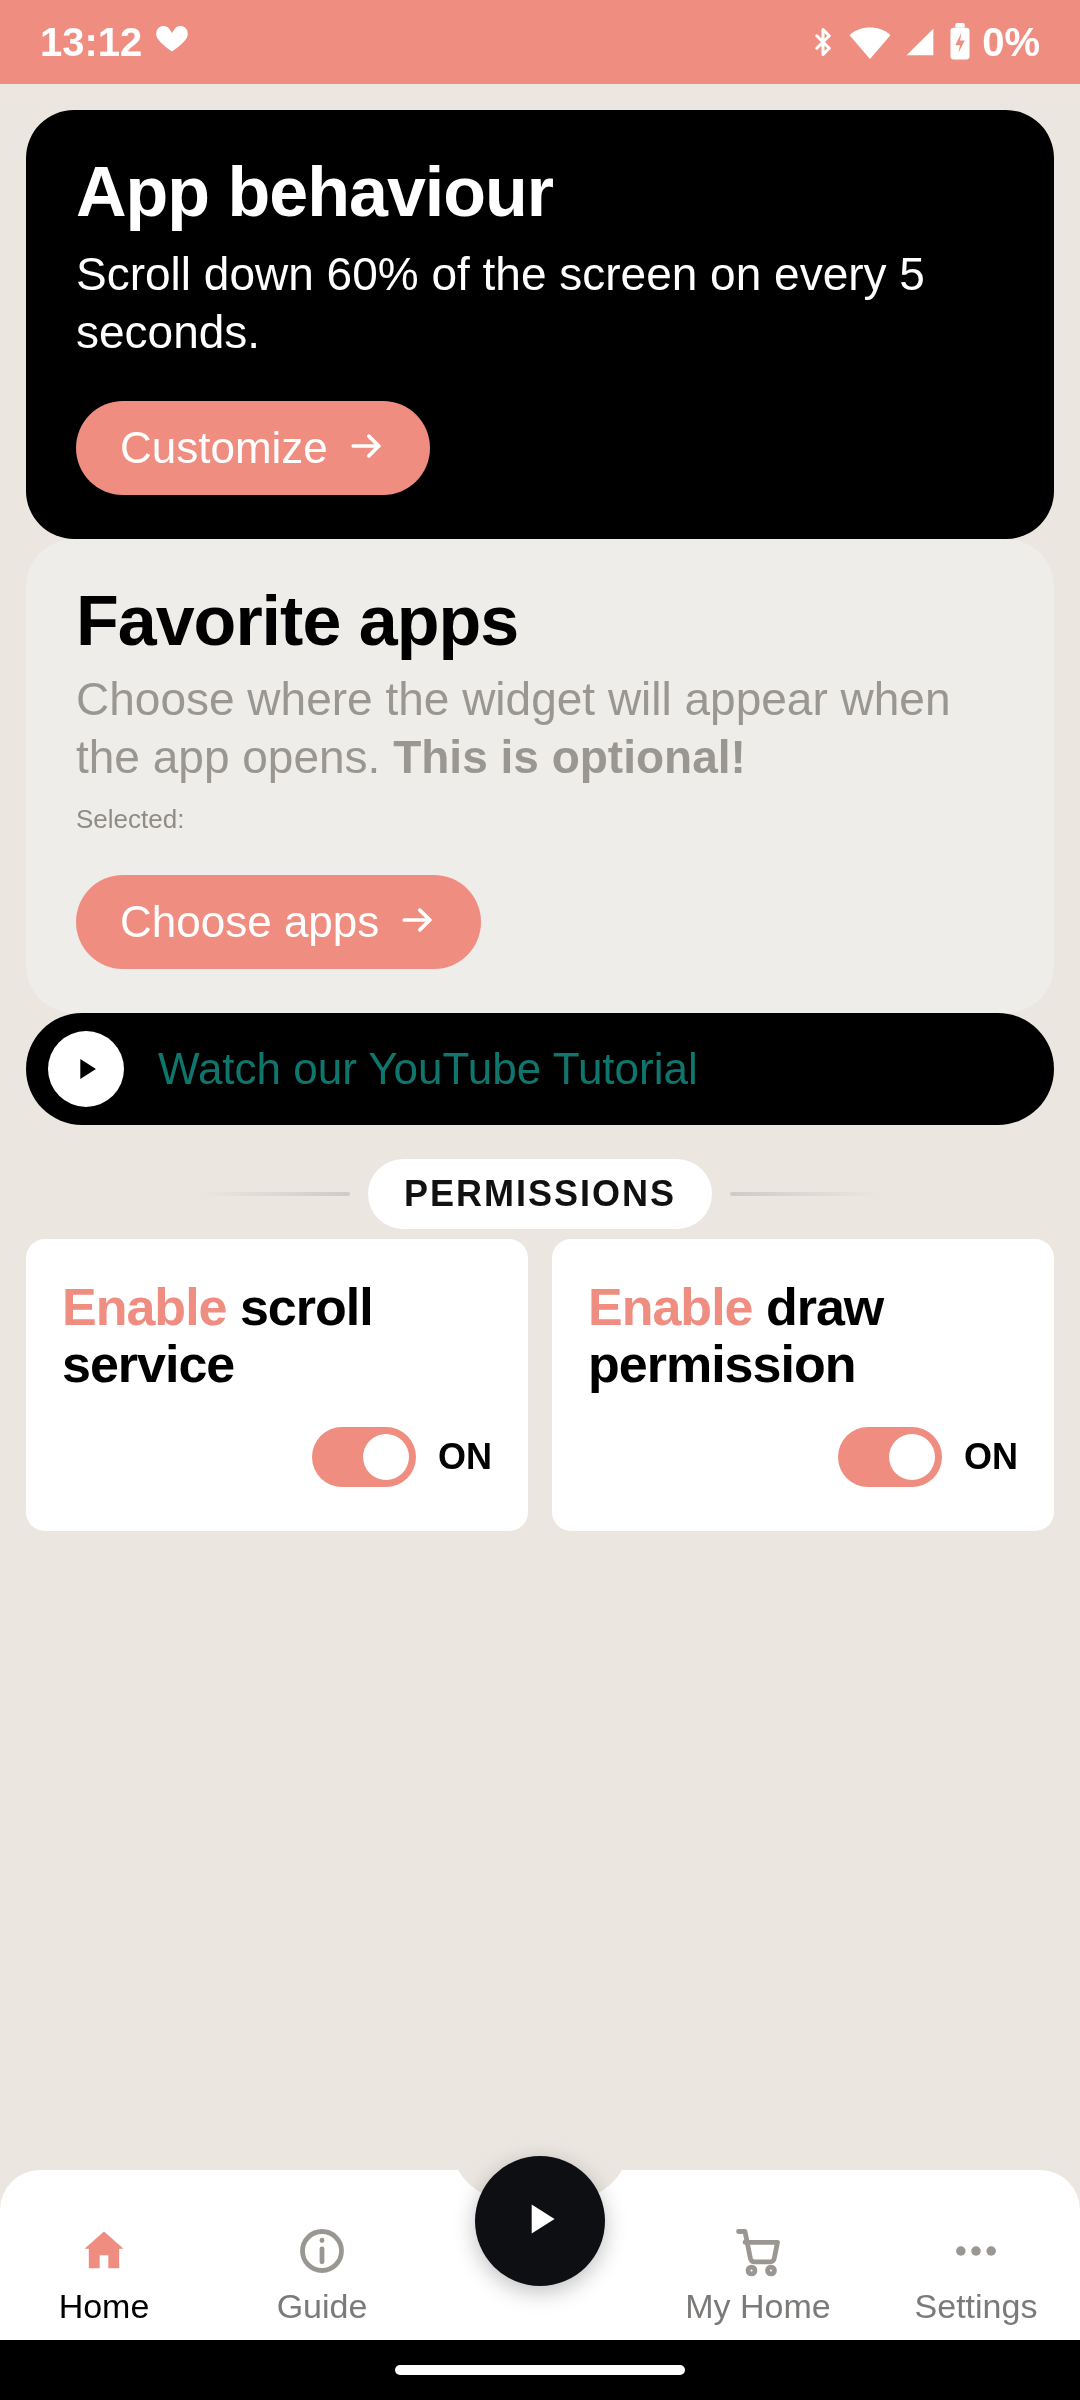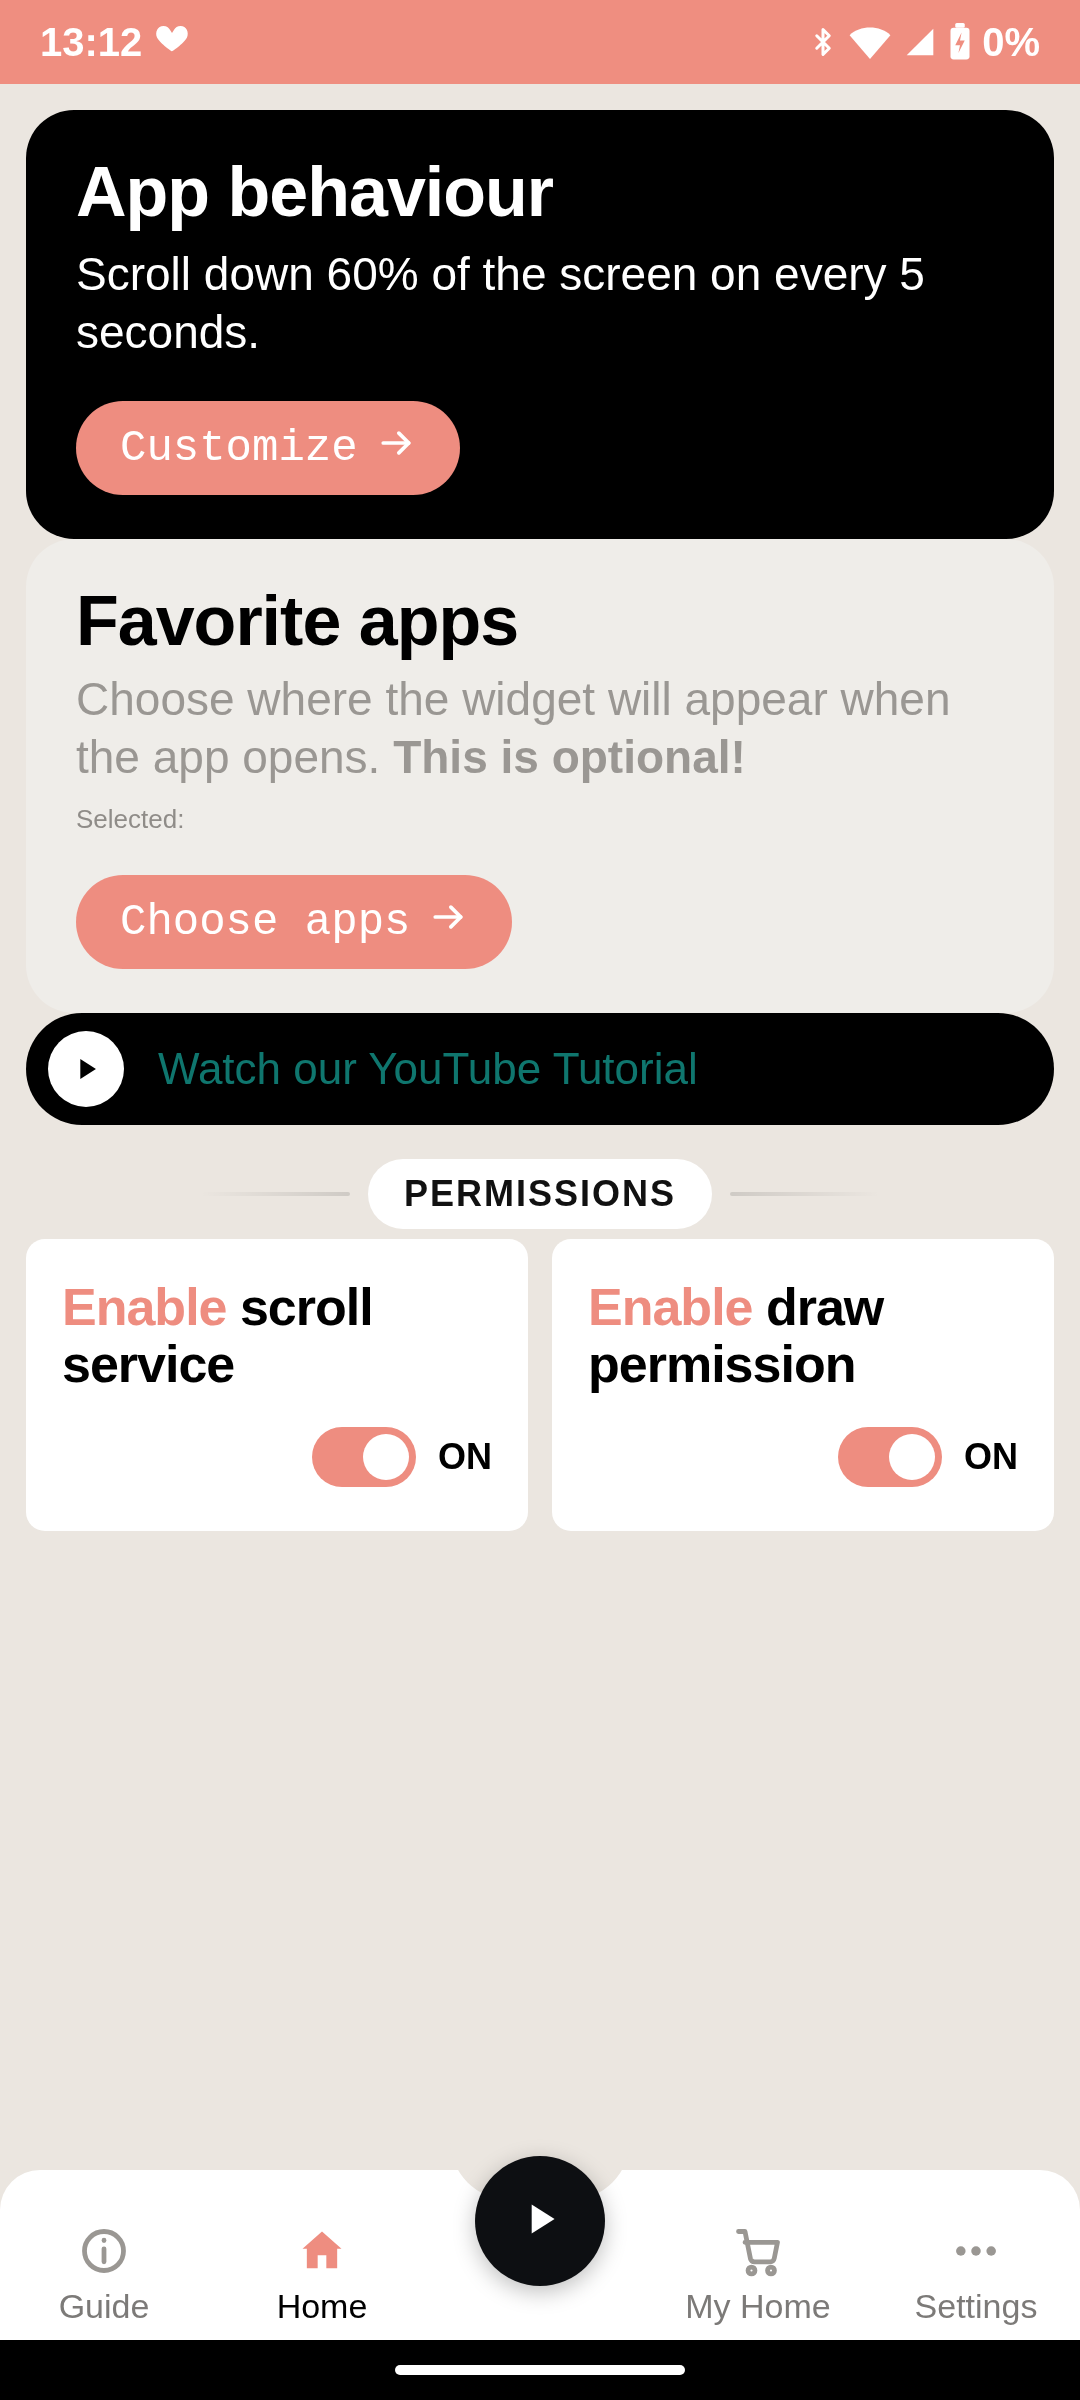--- a/index.html
+++ b/index.html
@@ -47,21 +47,20 @@
   .selected-line { font-size: 26px; color: #8f8c88; margin-top: 18px; }
 
   .pill-btn {
     display: inline-flex; align-items: flex-end; gap: 18px;
     background: #ee8d80; color: #fff;
     border-radius: 999px;
     padding: 22px 44px 22px 44px;
     font-size: 44px; font-weight: 500;
     margin-top: 40px;
     border: none;
-    font-family: Liberation Mono, monospace;
   }
   .pill-btn svg { stroke: #fff; }
 
   
   .yt-bar {
     background: #000; color: #0f766e;
     border-radius: 999px;
     display: flex; align-items: center; gap: 34px;
     padding: 18px 30px 18px 22px;
   }
@@ -267,37 +266,37 @@
             </div>
           <div class="toggle-label">ON</div>
         </div>
       </div>
     </div>
 
   </div>
 
   <div class="bottom-nav-wrap">
     <div class="bottom-nav">
+      <div class="nav-item active">
+        <span>
+          <svg width="52" height="52" viewBox="0 0 24 24" fill="#ee8d80">
+              <path d="M12 3l9 8h-2v9h-5v-6h-4v6H5v-9H3z"></path>
+            </svg>
+        </span>
+        <span class="label">Home</span>
+      </div>
       <div class="nav-item">
         <span>
           <svg width="52" height="52" viewBox="0 0 24 24" fill="none" stroke="#9a9793" stroke-width="2.2">
               <circle cx="12" cy="12" r="9"></circle>
               <line x1="12" y1="7" x2="12" y2="7.2" stroke-linecap="round"></line>
               <line x1="12" y1="11" x2="12" y2="17" stroke-linecap="round"></line>
             </svg>
         </span>
         <span class="label">Guide</span>
-      </div>
-      <div class="nav-item active">
-        <span>
-          <svg width="52" height="52" viewBox="0 0 24 24" fill="#ee8d80">
-              <path d="M12 3l9 8h-2v9h-5v-6h-4v6H5v-9H3z"></path>
-            </svg>
-        </span>
-        <span class="label">Home</span>
       </div>
       <div style="width:160px"></div>
       <div class="nav-item">
         <span>
           <svg width="52" height="52" viewBox="0 0 24 24" fill="none" stroke="#9a9793" stroke-width="2.2" stroke-linecap="round" stroke-linejoin="round">
               <circle cx="9" cy="21" r="1.6"></circle>
               <circle cx="18" cy="21" r="1.6"></circle>
               <path d="M3 3h3l2.5 12.5a2 2 0 0 0 2 1.5h7a2 2 0 0 0 2-1.6L21 8H6"></path>
             </svg>
         </span>

